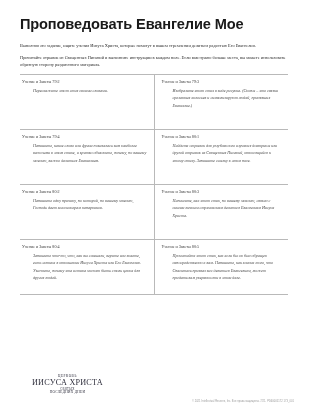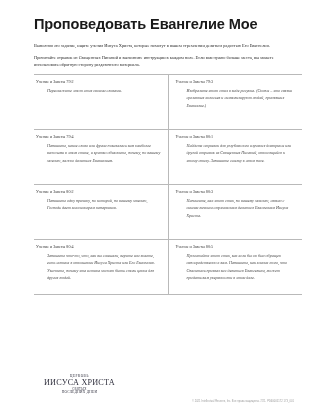--- a/index.html
+++ b/index.html
@@ -14,21 +14,21 @@
     color: #231f20;
     overflow: hidden;
     position: relative;
   }
 
   .page {
     position: relative;
     width: 320px;
     height: 414px;
     box-sizing: border-box;
-    padding: 0 34px;
+    padding: 0 20px;
   }
 
   
   .title {
     font-family: "Liberation Sans", sans-serif;
     font-weight: bold;
     font-size: 14.6px;
     letter-spacing: -0.15px;
     color: #1a1a1a;
     margin: 0;
@@ -97,21 +97,20 @@
     height: 40px;
   }
   .logo {
     position: absolute;
     left: 6px;
     bottom: 10px;
     text-align: center;
     font-family: "Liberation Serif", serif;
     color: #2f2f3d;
     line-height: 1.05;
-    margin-left: 12px;
   }
   .logo .l1 {
     font-size: 3.4px;
     letter-spacing: 0.5px;
     display: block;
   }
   .logo .l2 {
     font-size: 8.2px;
     letter-spacing: 0.2px;
     display: block;

